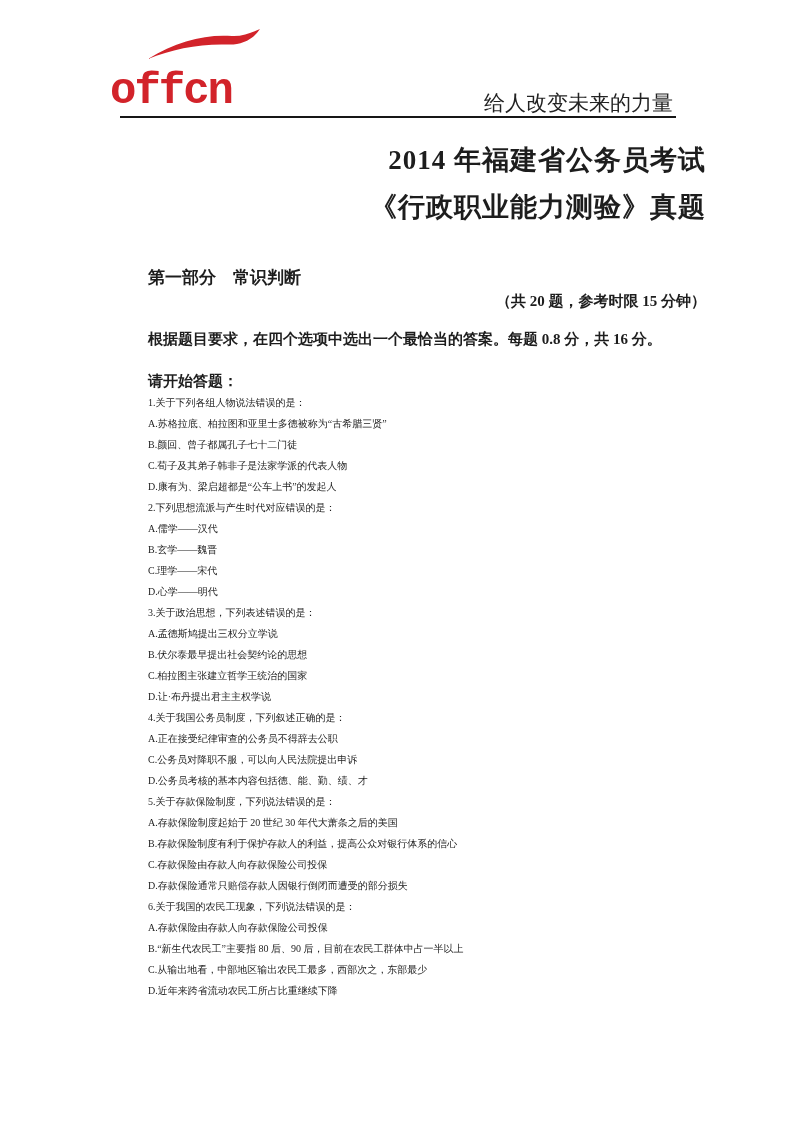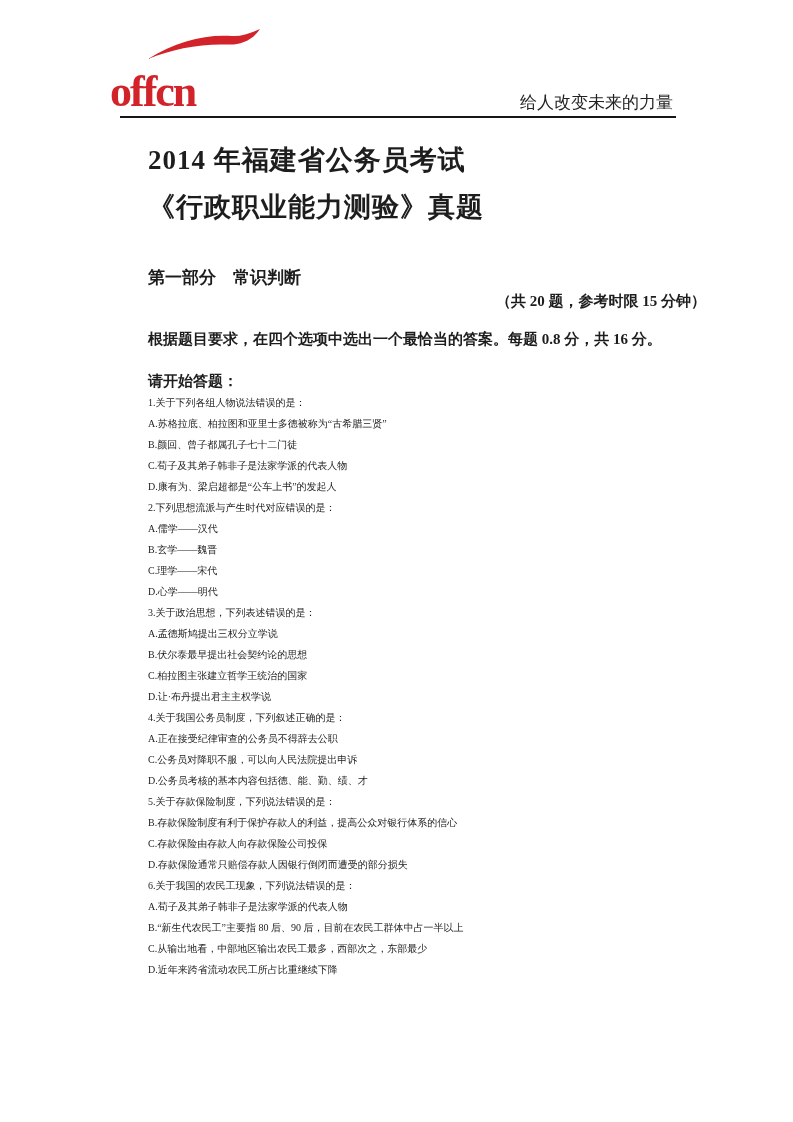--- a/index.html
+++ b/index.html
@@ -19,21 +19,21 @@
     position: absolute;
     left: 110px;
     top: 52px;
     height: 56px;
     display: flex;
     align-items: flex-end;
   }
   .brand-en {
     position: relative;
     color: #d2232a;
-    font-family: Liberation Serif, serif;
+    font-family: Liberation Mono, monospace;
     font-weight: bold;
     font-size: 44px;
     line-height: 0.76;
     letter-spacing: -2px;
     margin-top: 40px;
   }
   .swoosh {
     position: absolute;
     left: 38px;
     top: -46px;
@@ -46,21 +46,21 @@
     font-weight: bold;
     font-size: 30px;
     line-height: 1.0;
     margin-left: 11px;
     letter-spacing: 1px;
   }
   .tagline {
     position: absolute;
     right: 120px;
     top: 92px;
-    font-size: 17px;
+    font-size: 21px;
     line-height: 22px;
     color: #222;
   }
   .header-rule {
     position: absolute;
     left: 120px;
     top: 116px;
     width: 556px;
     height: 2px;
     background: #161616;
@@ -68,21 +68,21 @@
 
   
   .main {
     position: absolute;
     left: 148px;
     top: 137px;
     width: 558px;
   }
   .doc-title {
     margin: 0;
-    text-align: left;
+    text-align: right;
     font-size: 27px;
     font-weight: bold;
     line-height: 47px;
     letter-spacing: 1px;
   }
   .section-heading {
     margin-top: 35px;
     text-align: left;
     font-weight: bold;
     font-size: 17px;
@@ -171,28 +171,29 @@
 
       <div>
         <div class="q-line">4.关于我国公务员制度，下列叙述正确的是：</div>
         <div class="q-line">A.正在接受纪律审查的公务员不得辞去公职</div>
         <div class="q-line">C.公务员对降职不服，可以向人民法院提出申诉</div>
         <div class="q-line">D.公务员考核的基本内容包括德、能、勤、绩、才</div>
       </div>
 
       <div>
         <div class="q-line">5.关于存款保险制度，下列说法错误的是：</div>
+        <div class="q-line">A.存款保险制度起始于 20 世纪 30 年代大萧条之后的美国</div>
         <div class="q-line">B.存款保险制度有利于保护存款人的利益，提高公众对银行体系的信心</div>
         <div class="q-line">C.存款保险由存款人向存款保险公司投保</div>
         <div class="q-line">D.存款保险通常只赔偿存款人因银行倒闭而遭受的部分损失</div>
       </div>
 
       <div>
         <div class="q-line">6.关于我国的农民工现象，下列说法错误的是：</div>
-        <div class="q-line">A.荀子及其弟子韩非子是法家学派的代表人物</div>
+        <div class="q-line">A.存款保险由存款人向存款保险公司投保</div>
         <div class="q-line">B.“新生代农民工”主要指 80 后、90 后，目前在农民工群体中占一半以上</div>
         <div class="q-line">C.从输出地看，中部地区输出农民工最多，西部次之，东部最少</div>
         <div class="q-line">D.近年来跨省流动农民工所占比重继续下降</div>
       </div>
 
     </div>
   </div>
 </div>
 
 </body></html>

